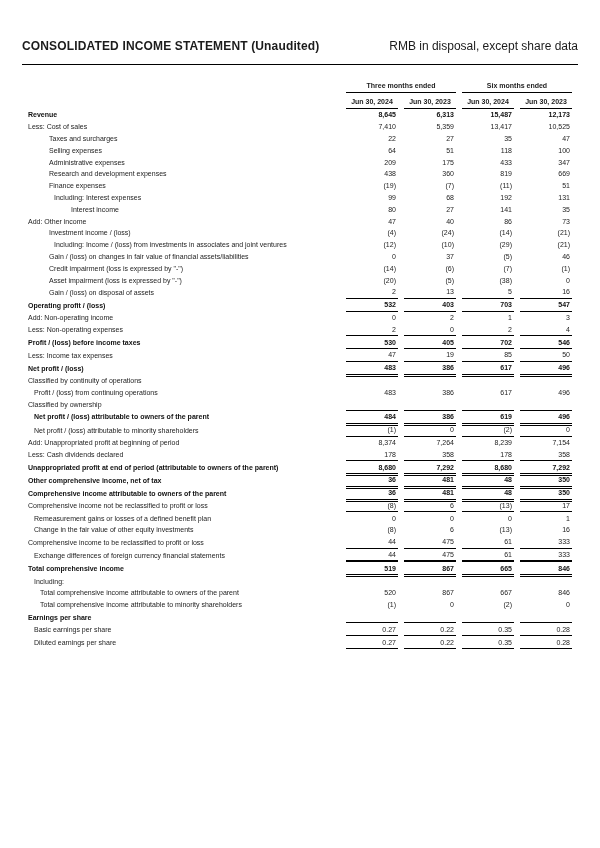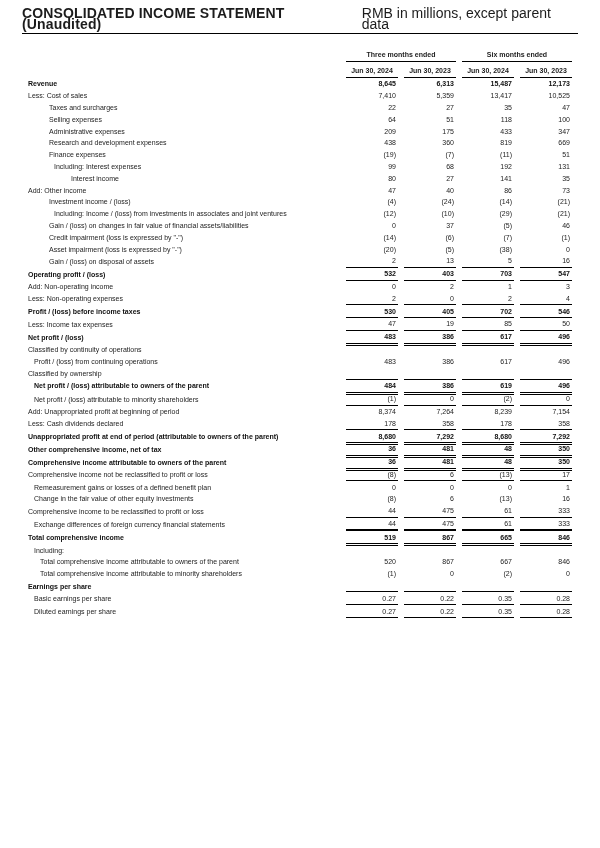--- a/index.html
+++ b/index.html
@@ -4,22 +4,22 @@
 <style>
   html,body{margin:0;padding:0;}
   body{
     width:600px;height:848px;background:#ffffff;
     font-family:"Liberation Sans",sans-serif;color:#1c1c1c;
     -webkit-font-smoothing:antialiased;
   }
   .page{padding:8px 22px 0 22px;}
   .doc-header{
     display:flex;justify-content:space-between;align-items:flex-end;
-    border-bottom:1.2px solid #000;padding-bottom:3px;
-    font-size:14px;line-height:11px;
+    border-bottom:1.2px solid #000;padding-bottom:12px;
+    font-size:12px;line-height:11px;margin-top:33px;
   }
   .doc-title{font-weight:700;letter-spacing:.15px;}
   .doc-unit{font-weight:400;}
   table.fin{
     width:100%;margin-top:11px;
     border-collapse:separate;border-spacing:6px 0;
     table-layout:fixed;font-size:7px;line-height:9px;
   }
   col.c-label{width:auto;}
   col.c-num{width:52px;}
@@ -58,21 +58,21 @@
     border-top:1px solid #000;
   }
 </style>
 </head>
 <body>
 
 <div class="page">
 
   <div class="doc-header">
     <span class="doc-title">CONSOLIDATED INCOME STATEMENT (Unaudited)</span>
-    <span class="doc-unit">RMB in millions, except parent data</span>
+    <span class="doc-unit">RMB in disposal, except share data</span>
   </div>
 
   <table class="fin">
     <colgroup>
       <col class="c-label">
       <col class="c-num">
         <col class="c-num">
         <col class="c-num">
         <col class="c-num">
     </colgroup>

